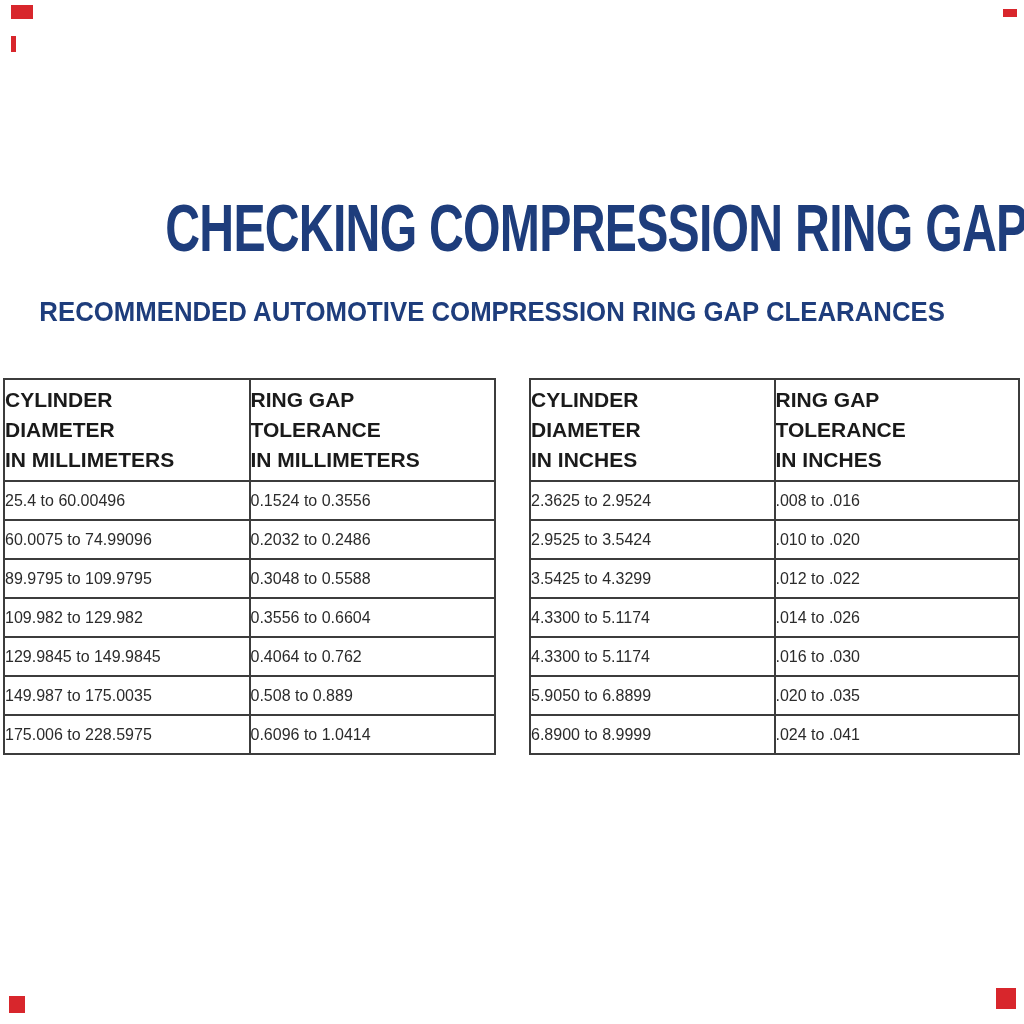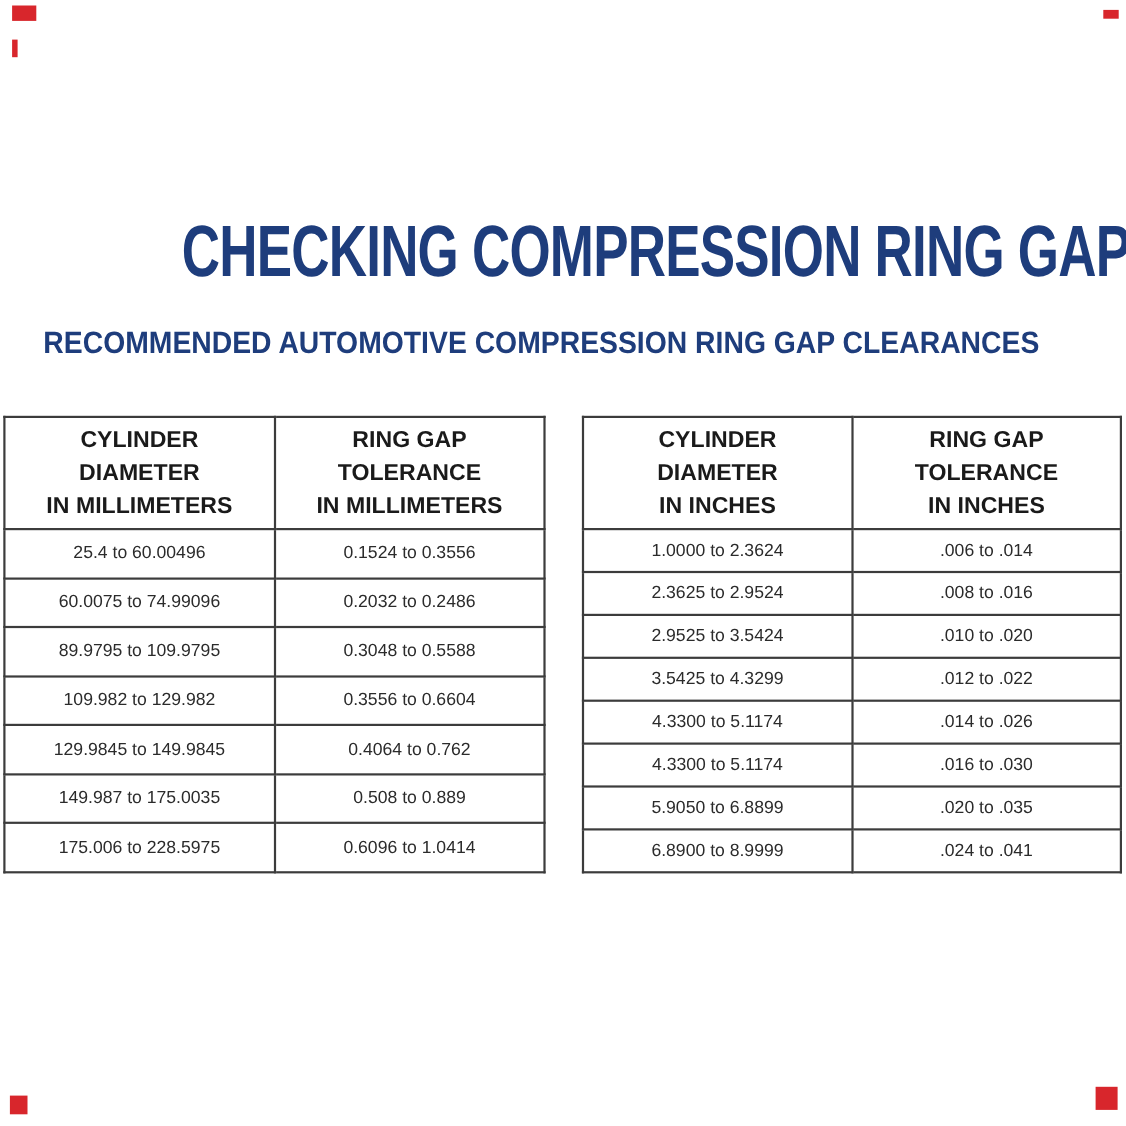--- a/index.html
+++ b/index.html
@@ -73,21 +73,21 @@
     border-collapse: collapse;
     table-layout: fixed;
     background: #ffffff;
   }
   .table-metric { width: 493px; }
   .table-inch   { width: 491px; margin-left: 33px; }
 
   .spec-table th,
   .spec-table td {
     border: 2px solid #3c3c3c;
-    text-align: center;
+    text-align: left;
     vertical-align: middle;
     padding: 0;
     width: 50%;
     overflow: hidden;
   }
   .spec-table th {
     height: 100px;
     font-size: 21px;
     font-weight: bold;
     color: #1a1a1a;
@@ -175,24 +175,20 @@
           </th>
           <th>
             <div>RING GAP</div>
             <div>TOLERANCE</div>
             <div>IN INCHES</div>
           </th>
         </tr>
       </thead>
       <tbody>
         <tr>
-          <td>1.0000 to 2.3624</td>
-          <td>.006 to .014</td>
-        </tr>
-        <tr>
           <td>2.3625 to 2.9524</td>
           <td>.008 to .016</td>
         </tr>
         <tr>
           <td>2.9525 to 3.5424</td>
           <td>.010 to .020</td>
         </tr>
         <tr>
           <td>3.5425 to 4.3299</td>
           <td>.012 to .022</td>

